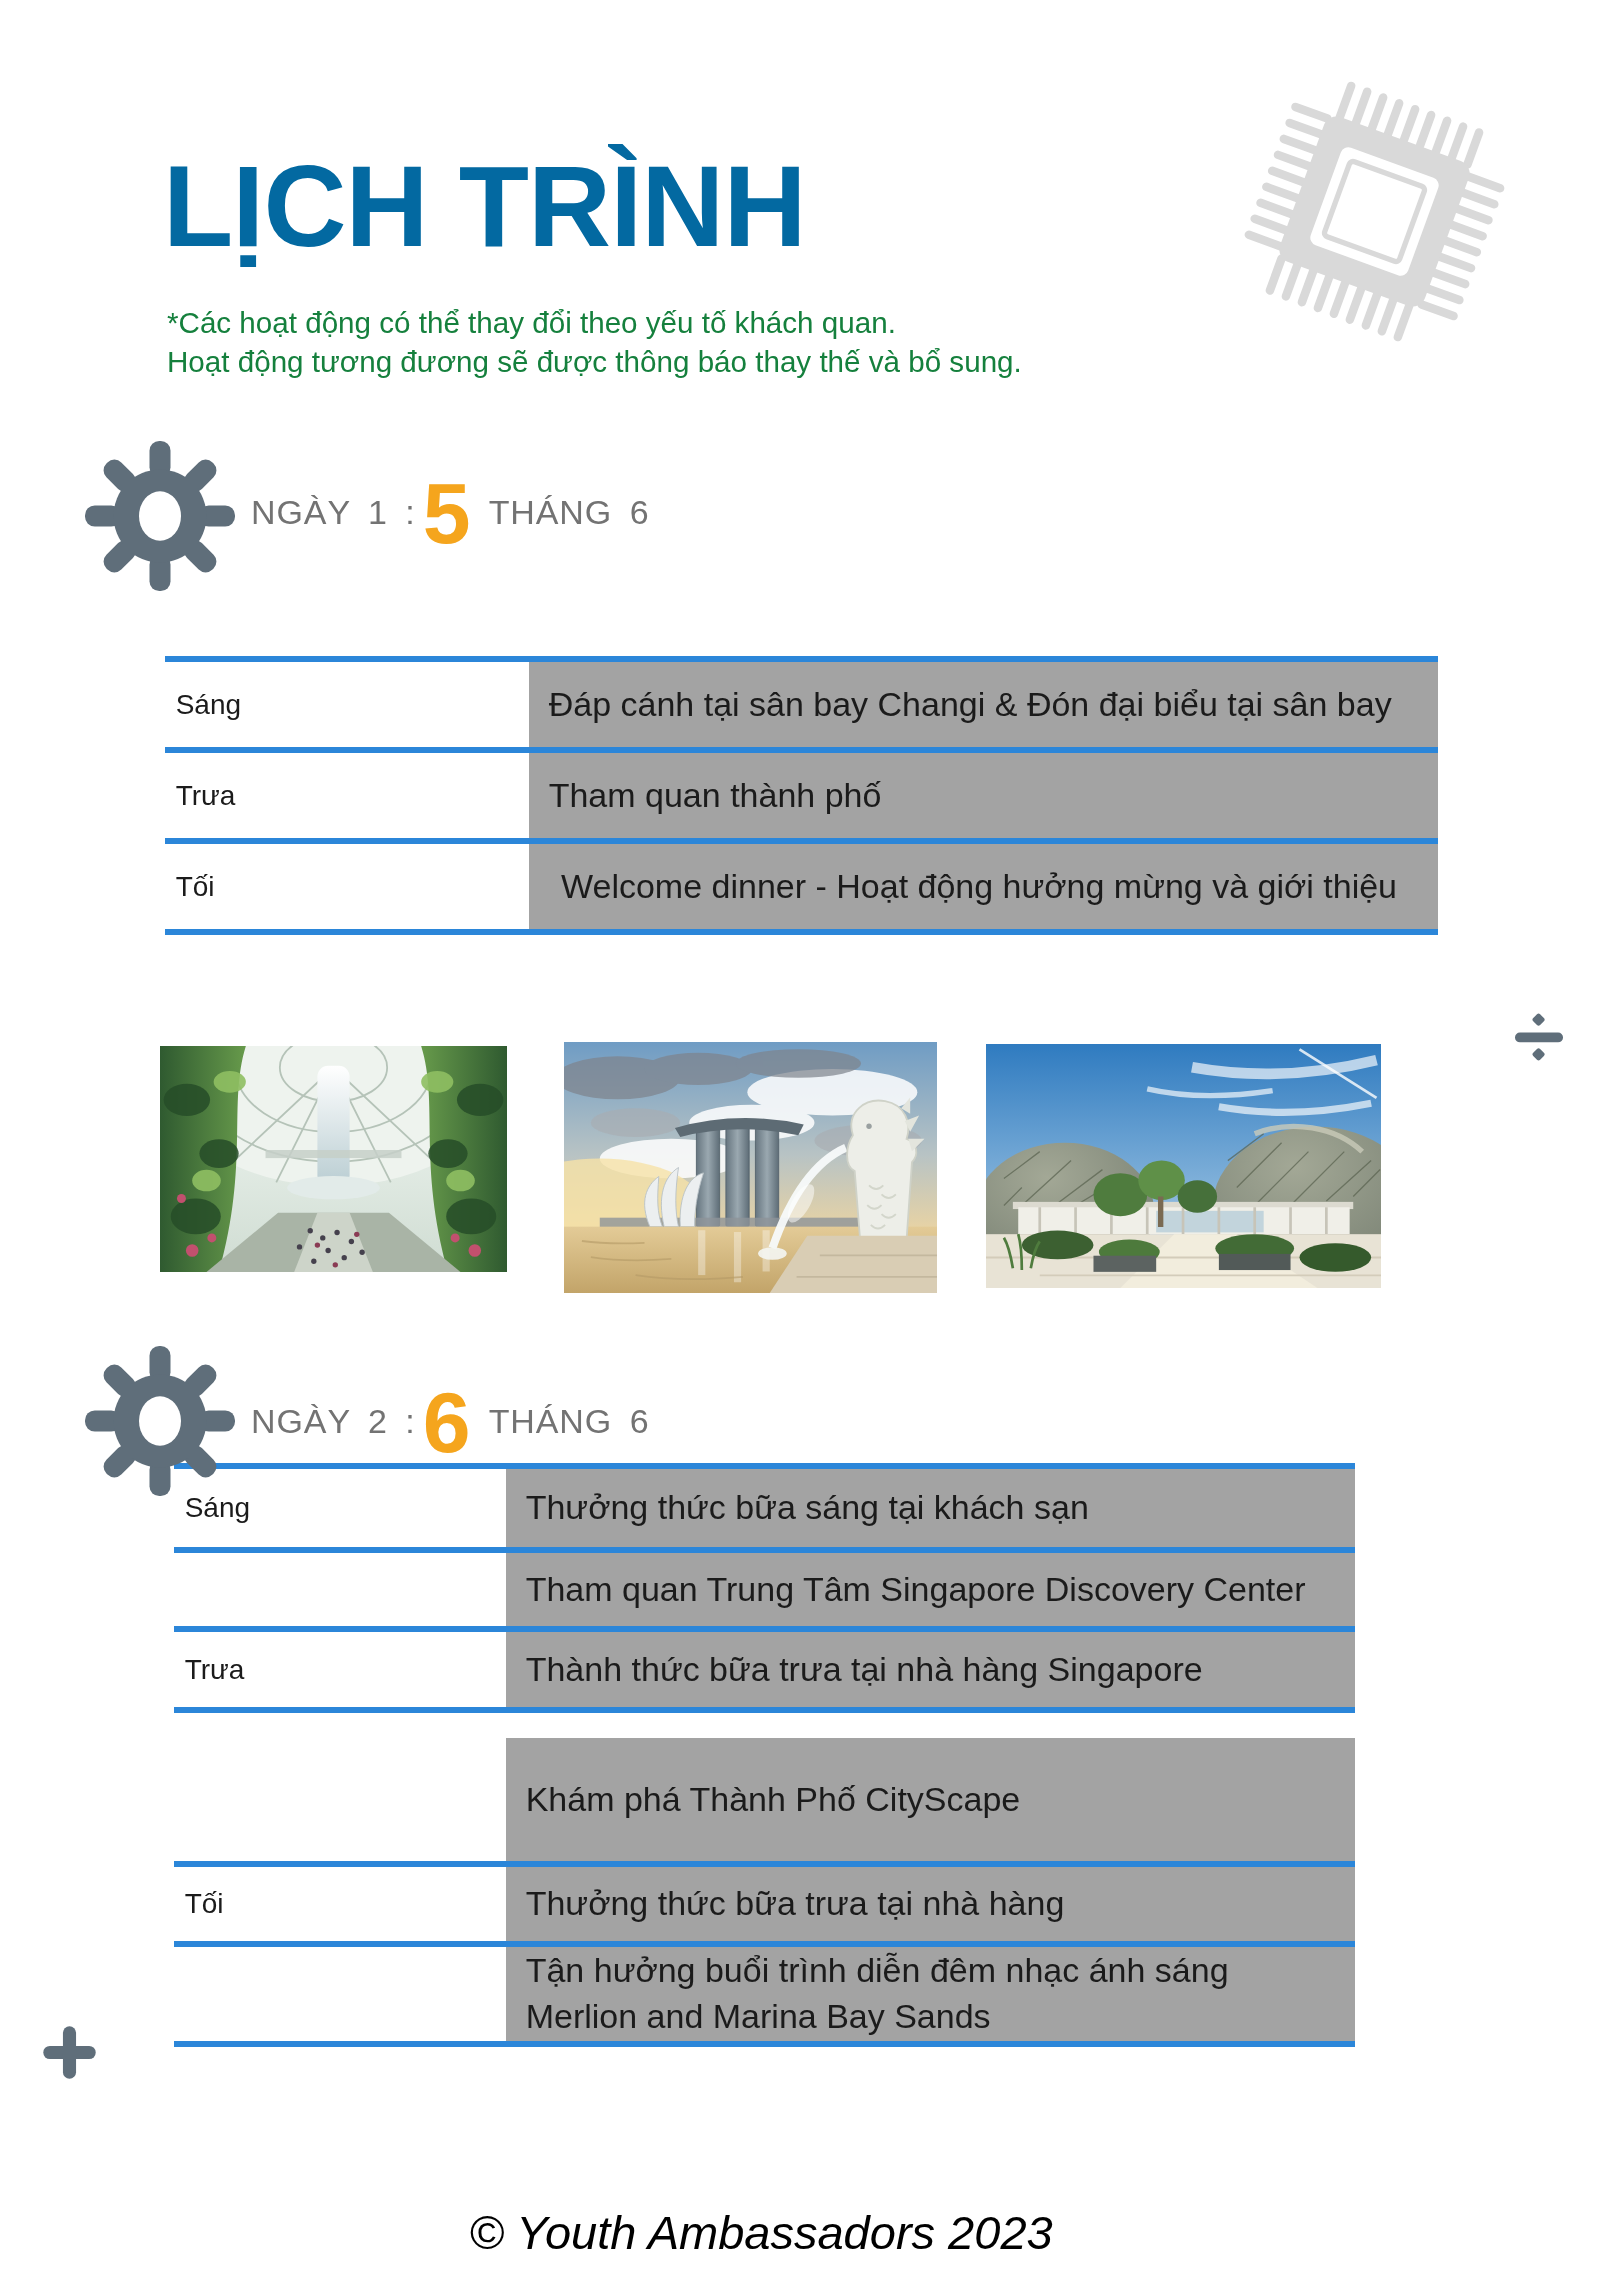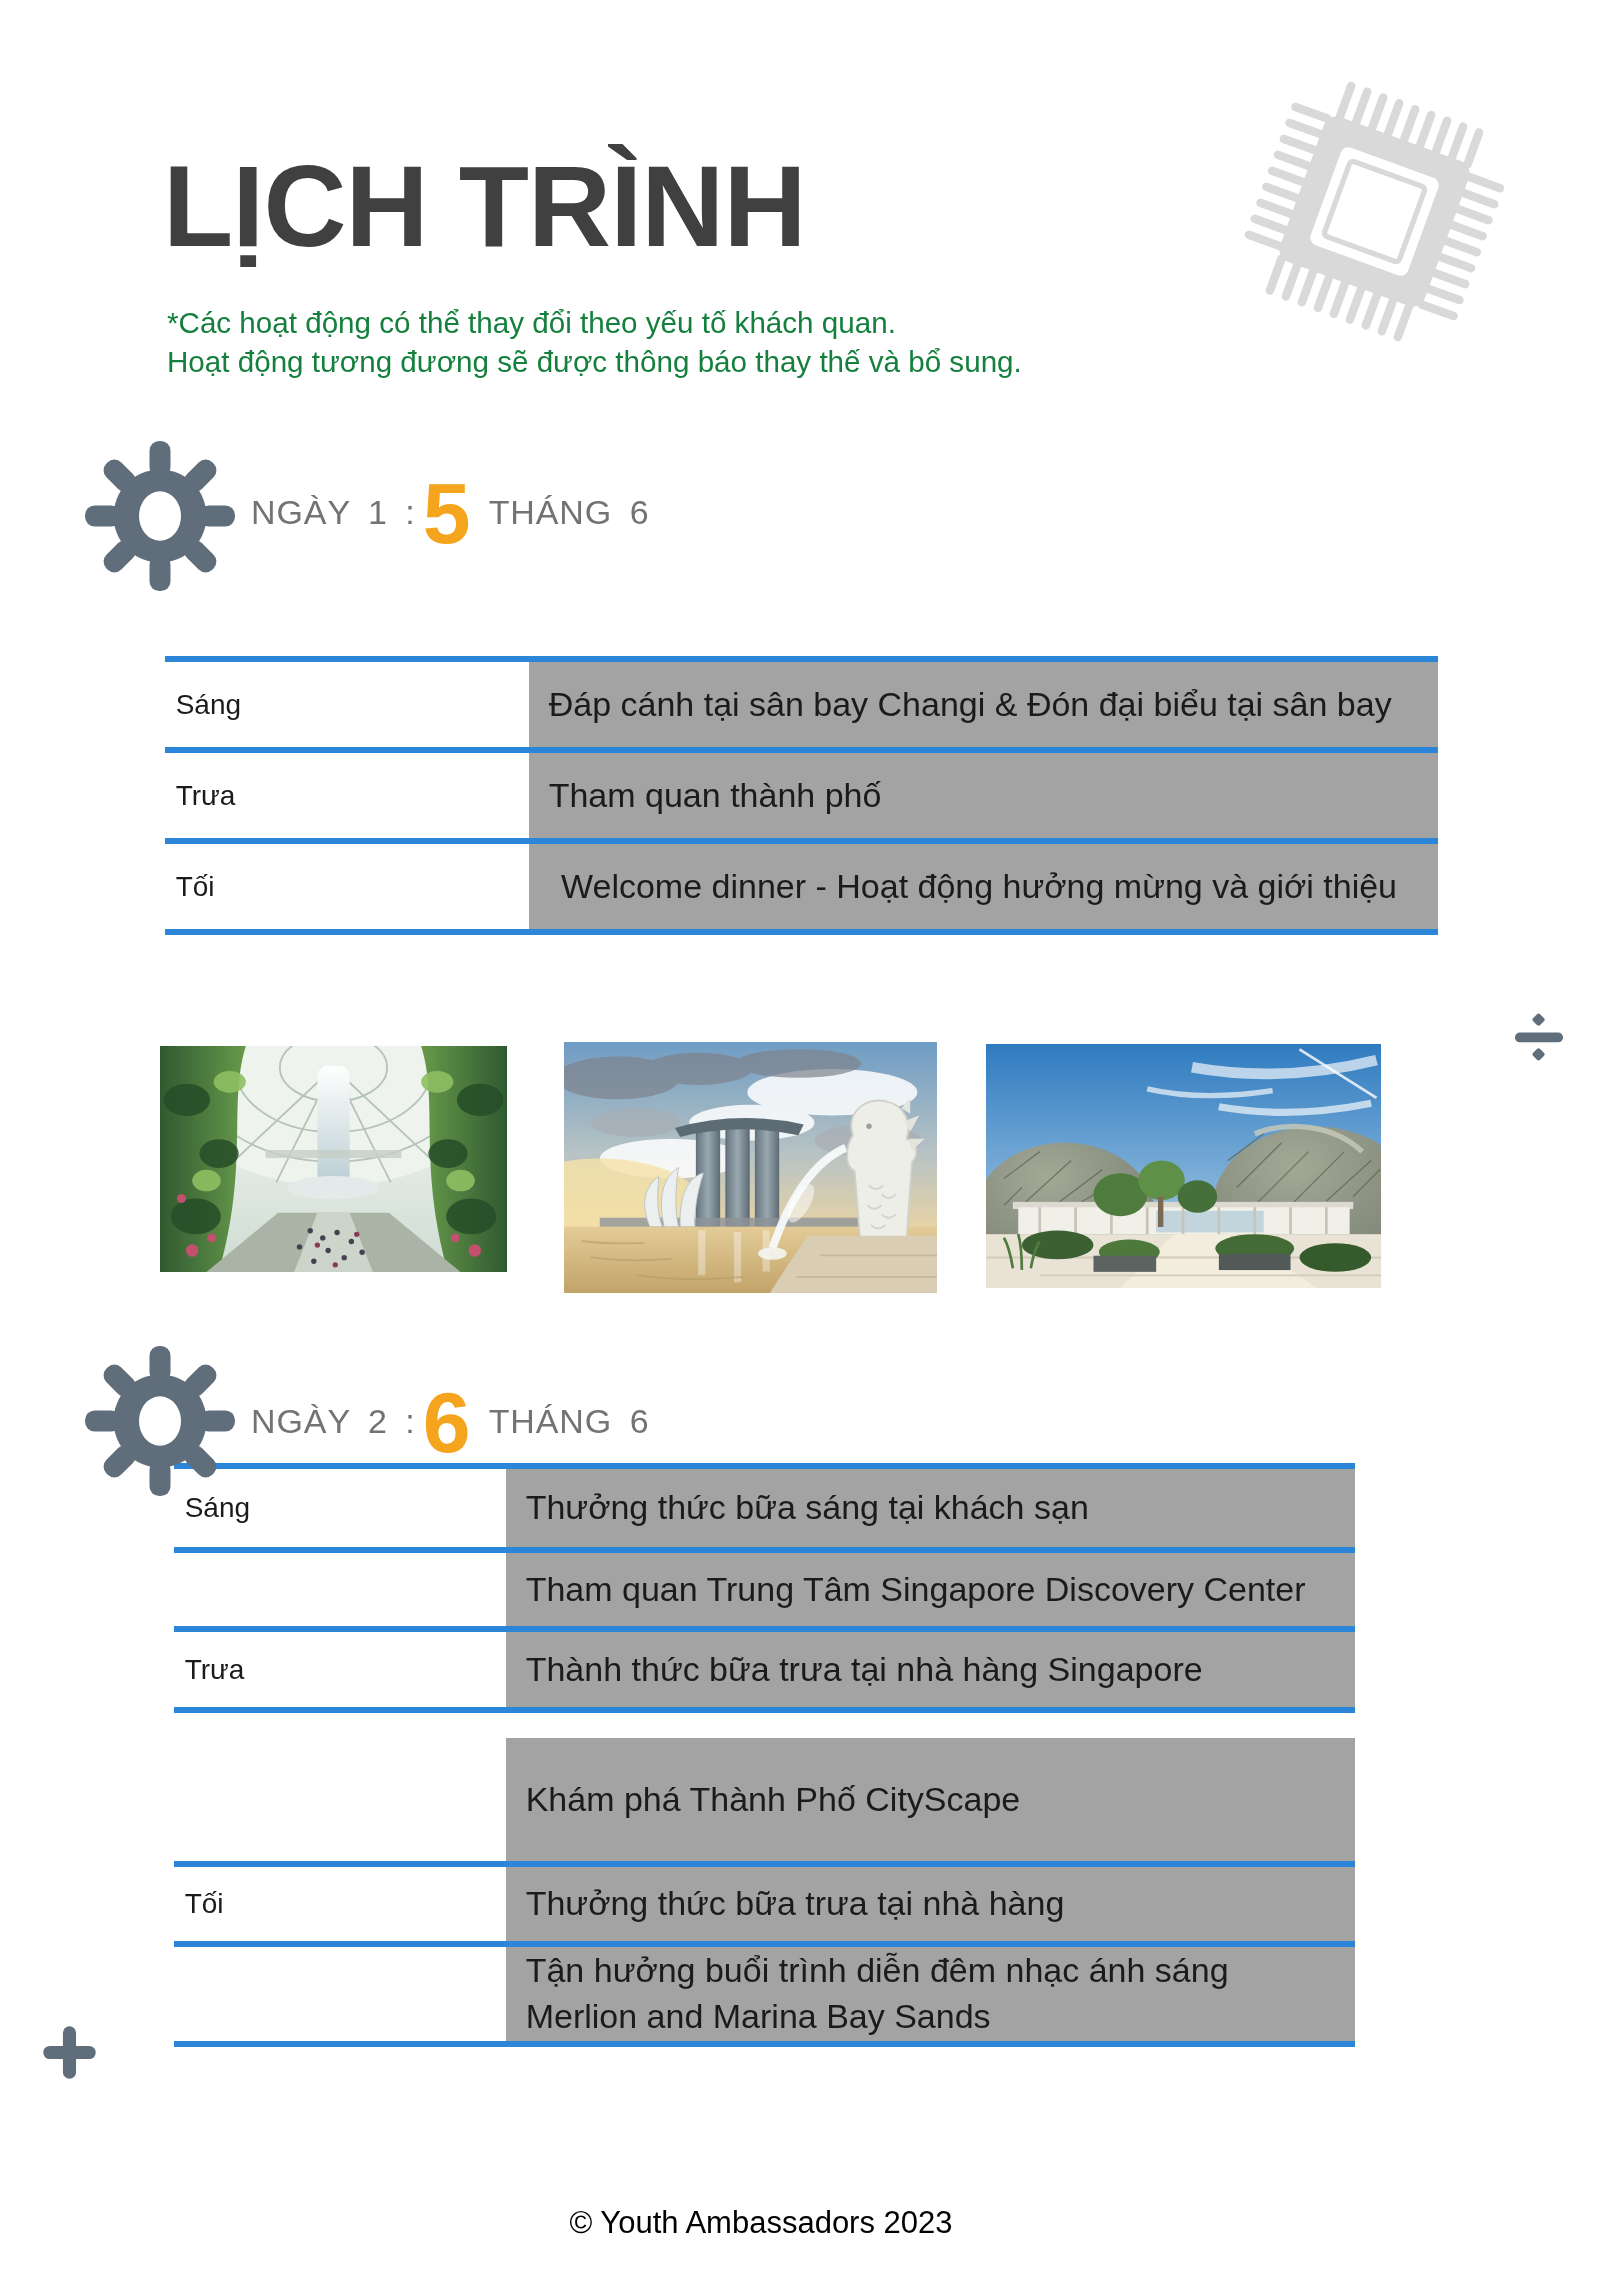--- a/index.html
+++ b/index.html
@@ -1,20 +1,20 @@
 <!DOCTYPE html>
 <html style="font-size:14.3px"><head>
 <meta charset="utf-8">
 <style>
   html,body{margin:0;padding:0;background:#fff;}
   .page{position:relative;width:1619px;height:2293px;background:#ffffff;overflow:hidden;
         font-family:"Liberation Sans","DejaVu Sans",sans-serif;color:#1b1b1b;}
 
   .title{position:absolute;left:163px;top:149px;margin:0;font-size:115px;line-height:1;
-         font-weight:bold;color:#404040;letter-spacing:-0.9px;}
+         font-weight:bold;color:#0369a1;letter-spacing:-0.9px;}
 
   .subtitle{position:absolute;left:167px;top:303px;font-size:29.6px;line-height:39px;color:#15803d;}
 
   .chip{position:absolute;left:1215px;top:52px;width:319px;height:319px;}
 
   .gear{position:absolute;width:150px;height:150px;z-index:3;}
   .gear1{left:85px;top:441px;}
   .gear2{left:85px;top:1346px;}
 
   .day-heading{position:absolute;left:251px;height:97px;display:flex;align-items:center;z-index:2;}
@@ -39,21 +39,21 @@
 
   .photo{position:absolute;display:block;}
   .photo1{left:160px;top:1046px;width:347px;height:226px;}
   .photo2{left:564px;top:1042px;width:373px;height:251px;}
   .photo3{left:986px;top:1044px;width:395px;height:244px;}
 
   .divide{position:absolute;left:1512px;top:1013px;width:54px;height:48px;}
   .plus{position:absolute;left:39px;top:2023px;width:61px;height:59px;}
 
   .footer{position:absolute;left:0;top:2205px;width:1522px;text-align:center;
-          font-size:31px;color:#000;}
+          font-size:47px;color:#000;font-style:italic;}
 </style>
 </head>
 <body>
 
 <div class="page">
 
   <h1 class="title">LỊCH TRÌNH</h1>
 
   <div class="subtitle">
     <div>*Các hoạt động có thể thay đổi theo yếu tố khách quan.</div>

